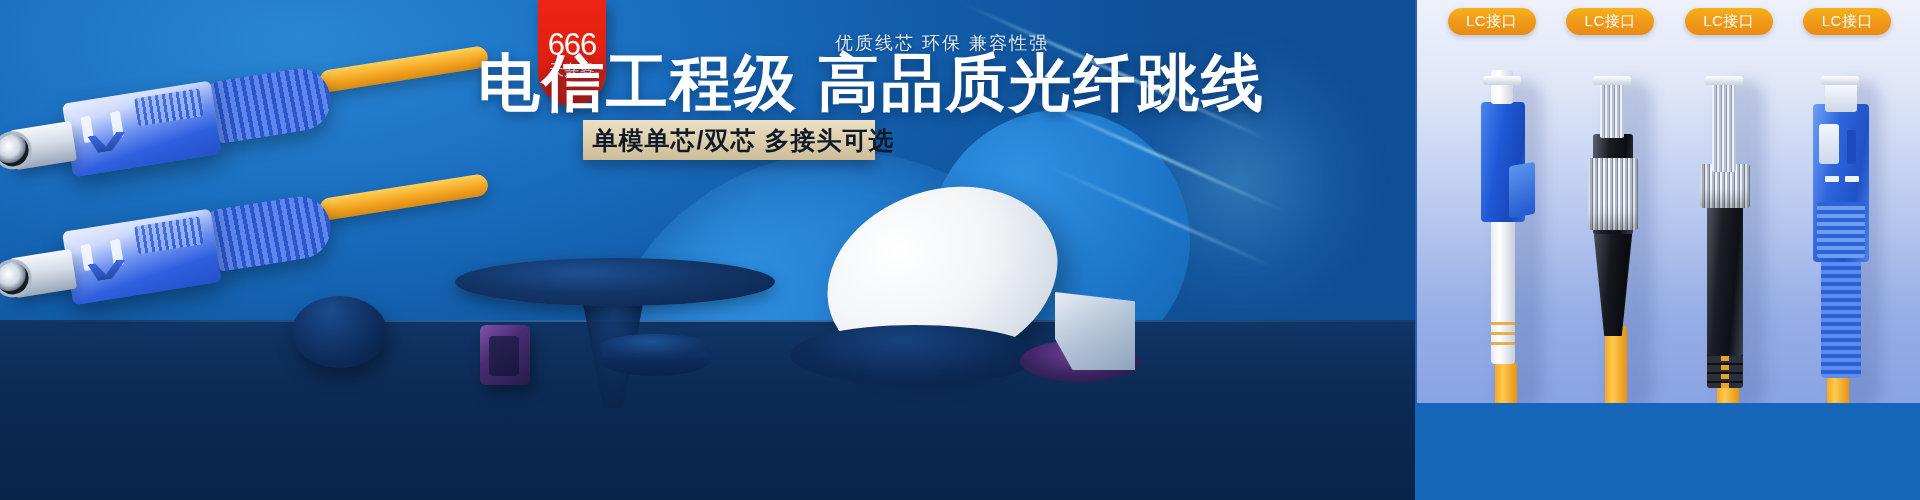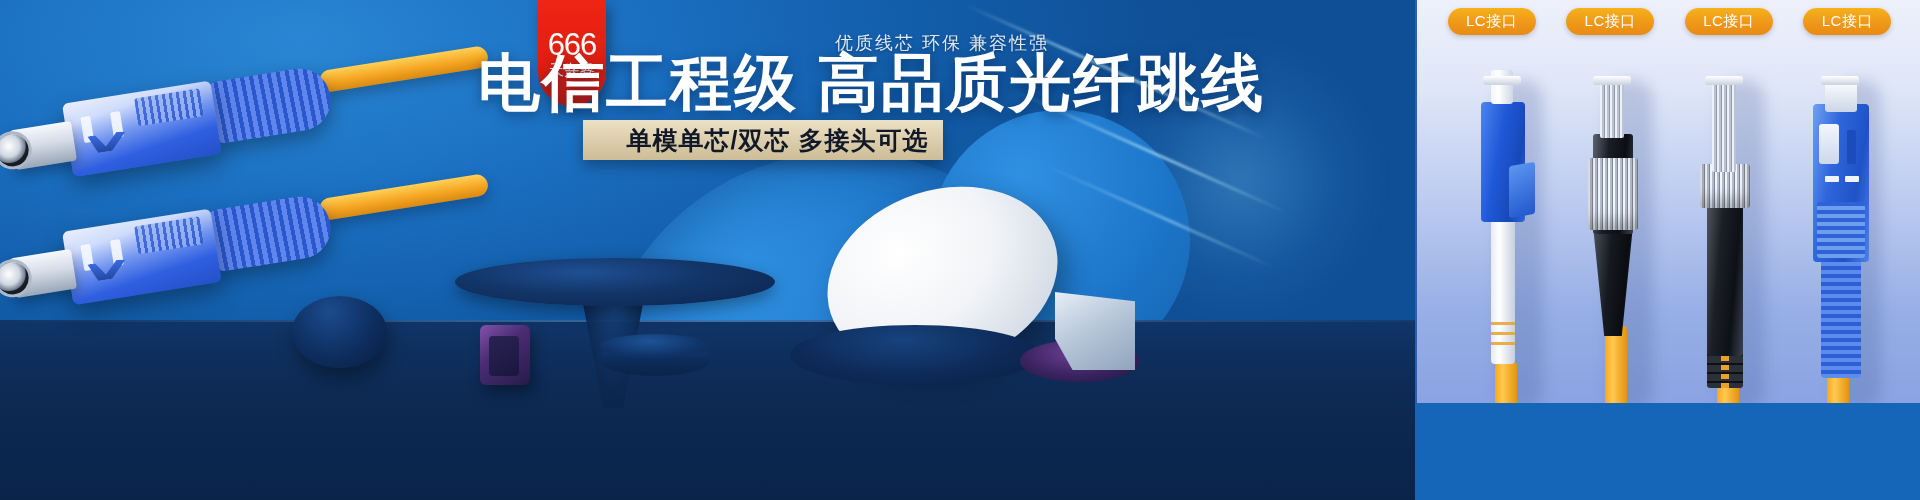--- a/index.html
+++ b/index.html
@@ -164,21 +164,21 @@
   .eyebrow{
     position:absolute;left:835px;top:31px;font-size:18px;color:#dfeaf7;letter-spacing:2px;
     text-shadow:0 1px 3px rgba(0,0,0,.35);white-space:nowrap;
   }
   .headline{
     position:absolute;left:478px;top:52px;font-size:62px;line-height:1;color:#ffffff;
     letter-spacing:2px;white-space:nowrap;font-weight:700;
     text-shadow:0 4px 12px rgba(4,30,70,.5);
   }
   .subbar{
-    position:absolute;left:583px;top:120px;width:360px;height:40px;
+    position:absolute;left:583px;top:120px;width:292px;height:40px;
     background:linear-gradient(180deg,#ece1c6 0%,#ded0ae 45%,#cdbd97 100%);
     box-shadow:0 6px 14px rgba(0,0,0,.3);
     display:flex;align-items:center;justify-content:center;padding-left:29px;
   }
   .subbar-text{
     font-size:25px;color:#111827;letter-spacing:1px;white-space:nowrap;font-weight:bold;
   }
 
   
   .panel{

